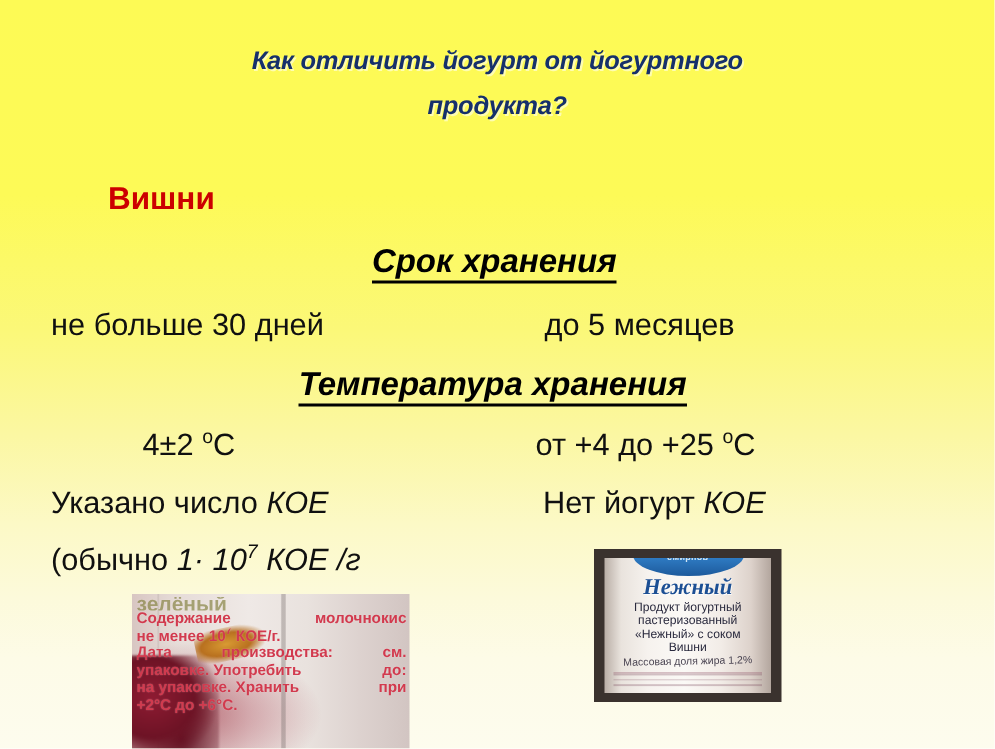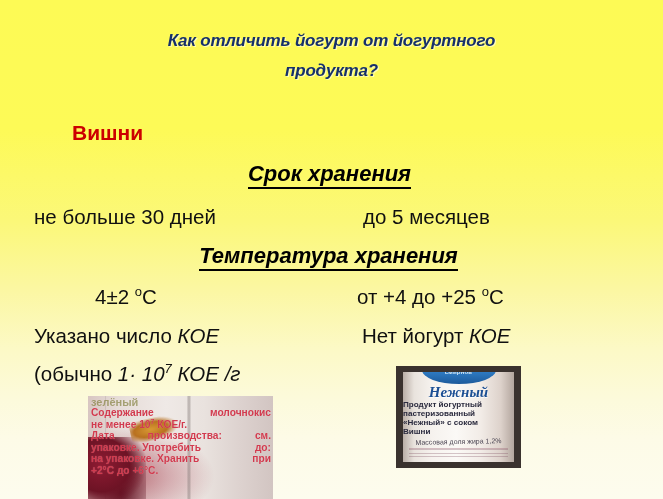--- a/index.html
+++ b/index.html
@@ -142,21 +142,21 @@
     position:absolute; left:3px; top:2px; right:2px;
     font-family:"Liberation Sans", sans-serif;
     font-size:10.2px;
     line-height:11.6px;
     font-weight:bold;
     color:#d23a4e;
     text-shadow:0 0 1px rgba(255,255,255,0.35);
     white-space:nowrap;
   }
   .photo-left .lbl-txt div { overflow:hidden; }
-  .photo-left .l0 { color:#7c7a33; opacity:.62; height:9px; line-height:9px; font-size:11px; }
+  .photo-left .l0 { color:#7c7a33; opacity:.62; height:9px; line-height:9px; font-size:14px; }
   .photo-left .jst { display:flex; justify-content:space-between; }
   .photo-left .sup7b { font-size:7px; vertical-align:super; line-height:0; }
 
   
   .photo-right {
     left:396px; top:366px; width:125px; height:102px;
     background:#3a322e;
     padding:6px 7px;
   }
   .photo-right .bottle {
@@ -178,23 +178,23 @@
     position:absolute; left:0; right:0; top:12px;
     text-align:center;
     font-family:"Liberation Serif", serif;
     font-style:italic; font-weight:bold;
     font-size:15px; line-height:16px;
     color:#1c4f94;
     text-shadow:0.5px 0.5px 0 rgba(255,255,255,0.8);
   }
   .photo-right .lines {
     position:absolute; left:0; right:0; top:28px;
-    text-align:left;
+    text-align:center;
     font-size:8.1px; line-height:9.1px;
-    font-weight:bold;
+    font-weight:normal;
     color:#2a2a3e;
   }
   .photo-right .fat {
     position:absolute; left:0; right:0; top:66px;
     text-align:center;
     font-size:7px; line-height:8px;
     color:#4a4452;
     transform:rotate(-1.2deg);
   }
   .photo-right .smallprint {

